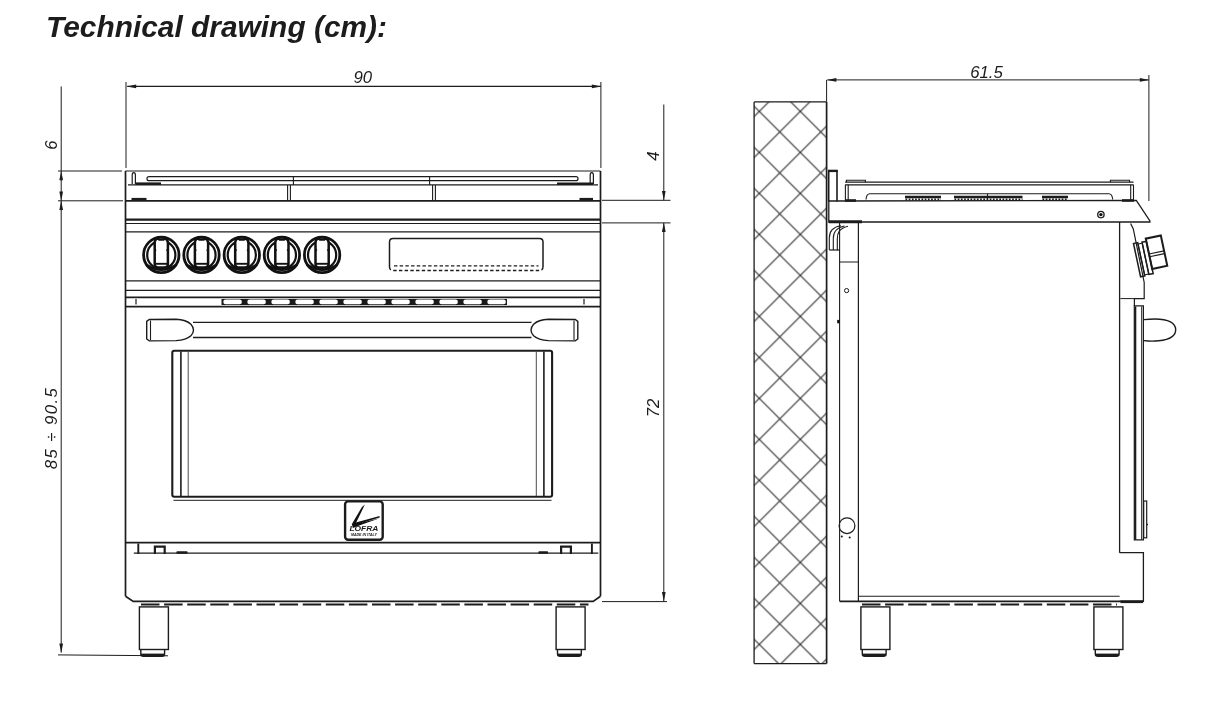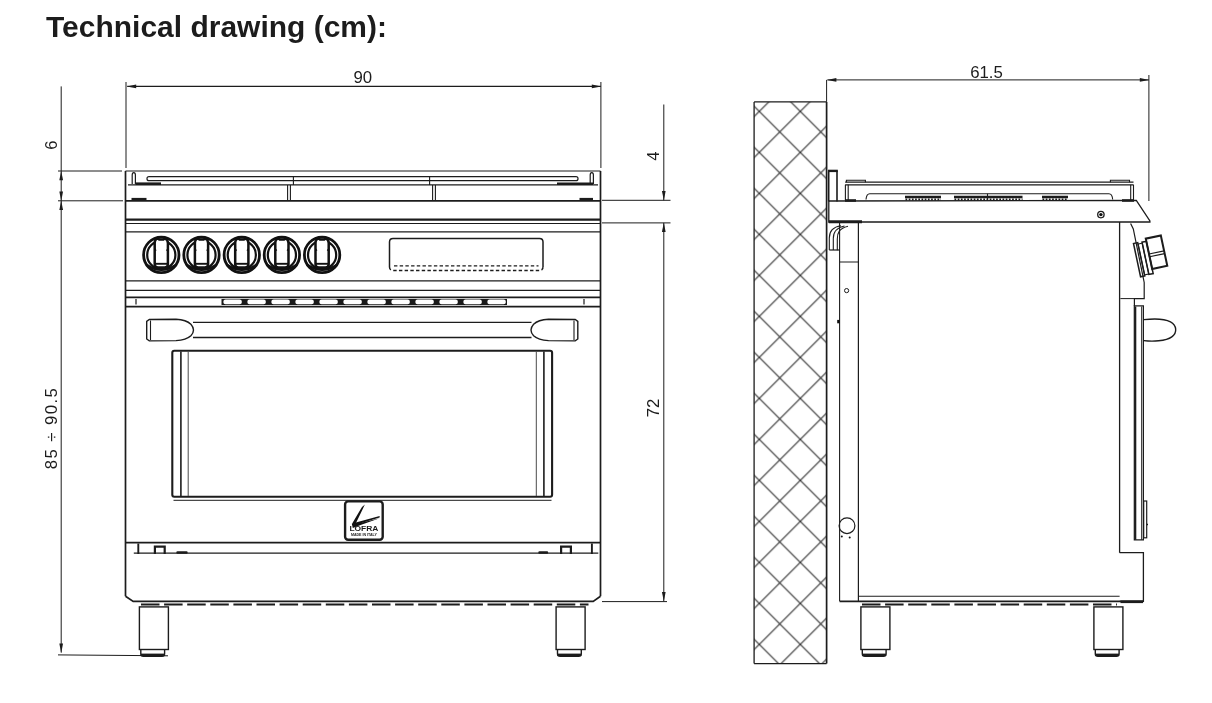--- a/index.html
+++ b/index.html
@@ -1,16 +1,16 @@
 <!DOCTYPE html>
 <html><head>
 <meta charset="utf-8">
 <style>
   html,body{margin:0;padding:0;background:#ffffff;}
-  .wrap{width:1212px;height:703px;position:relative;background:#0f766e;overflow:hidden;}
+  .wrap{width:1212px;height:703px;position:relative;background:#0f766e;overflow:hidden;font-style:italic;}
   svg{display:block;}
   text{font-family:"Liberation Sans",sans-serif;fill:#1c1c1c;}
 </style>
 </head>
 <body>
 <div class="wrap">
 <svg width="1212" height="703" viewBox="0 0 1212 703">
 <defs>
 
 <pattern id="hatch" width="41" height="41" patternUnits="userSpaceOnUse" patternTransform="translate(21.3,29.4)">

